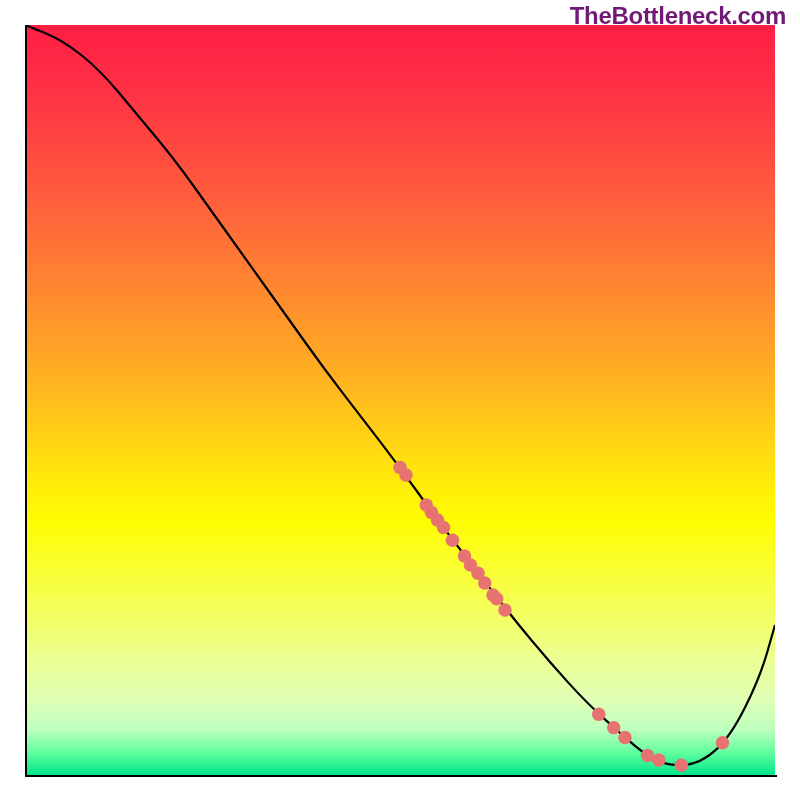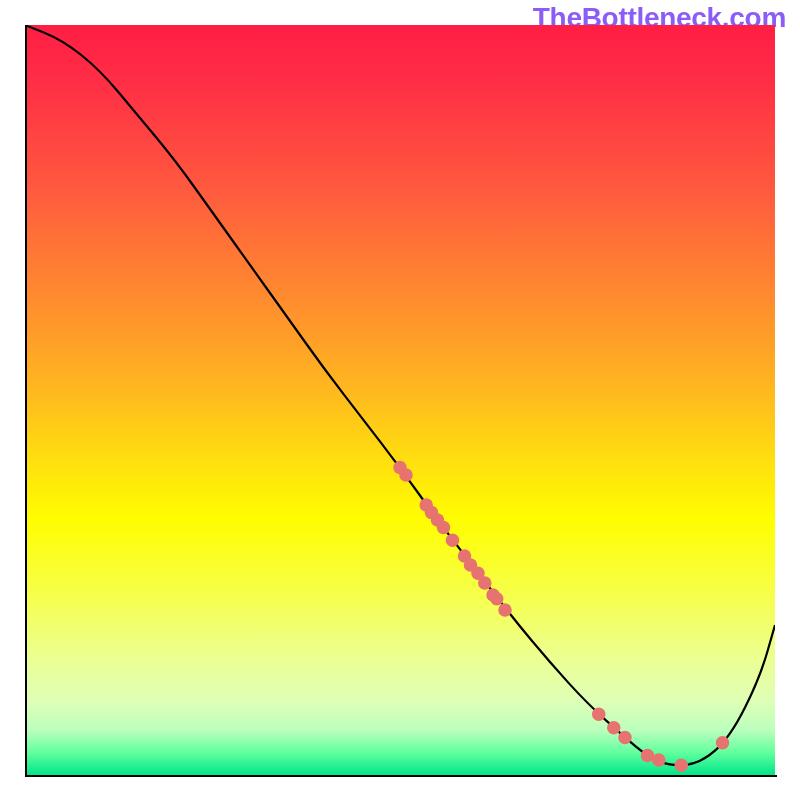--- a/index.html
+++ b/index.html
@@ -58,23 +58,23 @@
   .axis-bottom {
     left: 25px;
     top: 775px;
     width: 752px;
     height: 2px;
   }
   .watermark {
     position: absolute;
     top: 2px;
     right: 14px;
-    font-size: 28px;
+    font-size: 24px;
     font-weight: bold;
-    color: #8b5cf6;
+    color: #701a75;
     letter-spacing: -0.3px;
   }
   svg.curve-layer {
     position: absolute;
     inset: 0;
     width: 750px;
     height: 750px;
   }
 </style>
 </head>

